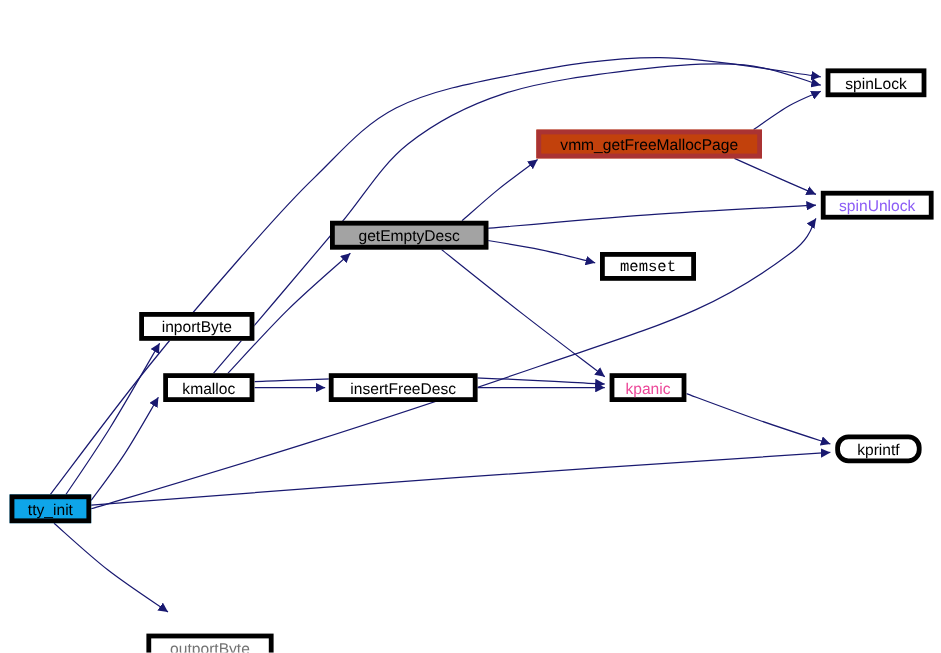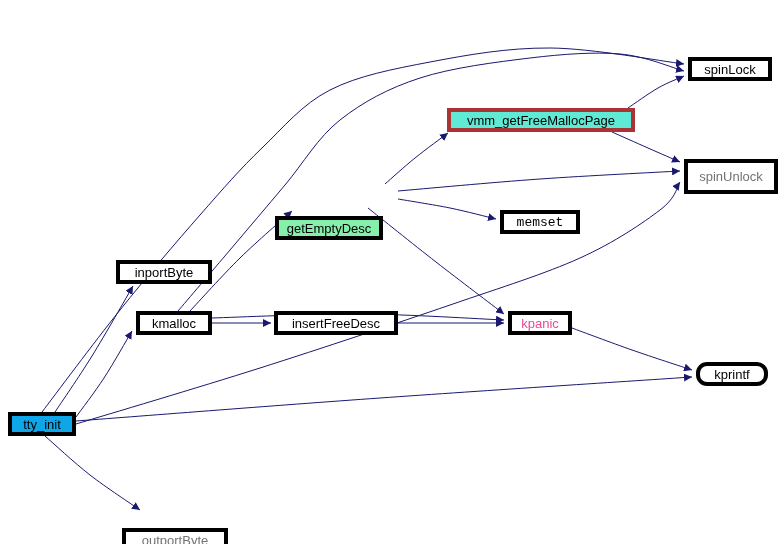--- a/index.html
+++ b/index.html
@@ -75,21 +75,21 @@
       <path d="M 572,328 C 582.0,331.7 612.0,343.0 632,350 C 652.0,357.0 682.0,366.7 692,370" fill="none" stroke="#191970" stroke-width="1" marker-end="url(#arrowhead)"></path>
       <path d="M 628,108 C 633.0,104.7 648.7,93.3 658,88 C 667.3,82.7 679.7,78.0 684,76" fill="none" stroke="#191970" stroke-width="1" marker-end="url(#arrowhead)"></path>
       <path d="M 612,132 C 618.0,134.7 636.7,143.0 648,148 C 659.3,153.0 674.7,159.7 680,162" fill="none" stroke="#191970" stroke-width="1" marker-end="url(#arrowhead)"></path>
     </svg>
   <div class="node-layer" id="node-layer">
       <div class="node current" style="left: 8px; top: 412px; width: 68px; height: 24px; border-color: rgb(0, 0, 0); background: #0ea5e9; color: rgb(0, 0, 0);">tty_init</div>
       <div class="node default" style="left: 122px; top: 528px; width: 106px; height: 24px; border-color: rgb(0, 0, 0); background: rgb(255, 255, 255); color: #737373;">outportByte</div>
       <div class="node default" style="left: 116px; top: 260px; width: 96px; height: 24px; border-color: rgb(0, 0, 0); background: rgb(255, 255, 255); color: rgb(0, 0, 0);">inportByte</div>
       <div class="node default" style="left: 136px; top: 311px; width: 76px; height: 24px; border-color: rgb(0, 0, 0); background: rgb(255, 255, 255); color: rgb(0, 0, 0);">kmalloc</div>
       <div class="node default" style="left: 274px; top: 311px; width: 124px; height: 24px; border-color: rgb(0, 0, 0); background: rgb(255, 255, 255); color: rgb(0, 0, 0);">insertFreeDesc</div>
-      <div class="node default" style="left: 275px; top: 184px; width: 108px; height: 24px; border-color: rgb(0, 0, 0); background: #86efac; color: rgb(0, 0, 0); margin-top: 32px;">getEmptyDesc</div>
-      <div class="node truncated" style="left: 447px; top: 108px; width: 188px; height: 24px; border-color: rgb(170, 51, 51); background: #5eead4; color: rgb(0, 0, 0);">vmm_getFreeMallocPage</div>
+      <div class="node default" style="left: 275px; top: 184px; width: 132px; height: 24px; border-color: rgb(0, 0, 0); background: #a3a3a3; color: rgb(0, 0, 0);">getEmptyDesc</div>
+      <div class="node truncated" style="left: 447px; top: 108px; width: 188px; height: 24px; border-color: rgb(170, 51, 51); background: #c2410c; color: rgb(0, 0, 0);">vmm_getFreeMallocPage</div>
       <div class="node default" style="left: 500px; top: 210px; width: 80px; height: 24px; border-color: rgb(0, 0, 0); background: rgb(255, 255, 255); color: rgb(0, 0, 0); font-family: Liberation Mono, monospace;">memset</div>
       <div class="node default" style="left: 508px; top: 311px; width: 64px; height: 24px; border-color: rgb(0, 0, 0); background: rgb(255, 255, 255); color: #ec4899; text-align: center;">kpanic</div>
       <div class="node default" style="left: 688px; top: 57px; width: 84px; height: 24px; border-color: rgb(0, 0, 0); background: rgb(255, 255, 255); color: rgb(0, 0, 0);">spinLock</div>
-      <div class="node default" style="left: 684px; top: 159px; width: 94px; height: 35px; border-color: rgb(0, 0, 0); background: rgb(255, 255, 255); color: #737373;">spinUnlock</div>
+      <div class="node default" style="left: 684px; top: 159px; width: 94px; height: 24px; border-color: rgb(0, 0, 0); background: rgb(255, 255, 255); color: #8b5cf6;">spinUnlock</div>
       <div class="node default" style="left: 696px; top: 362px; width: 72px; height: 24px; border-color: rgb(0, 0, 0); background: rgb(255, 255, 255); color: rgb(0, 0, 0); border-radius: 11px;">kprintf</div>
     </div>
 </div>
 
 </body></html>

